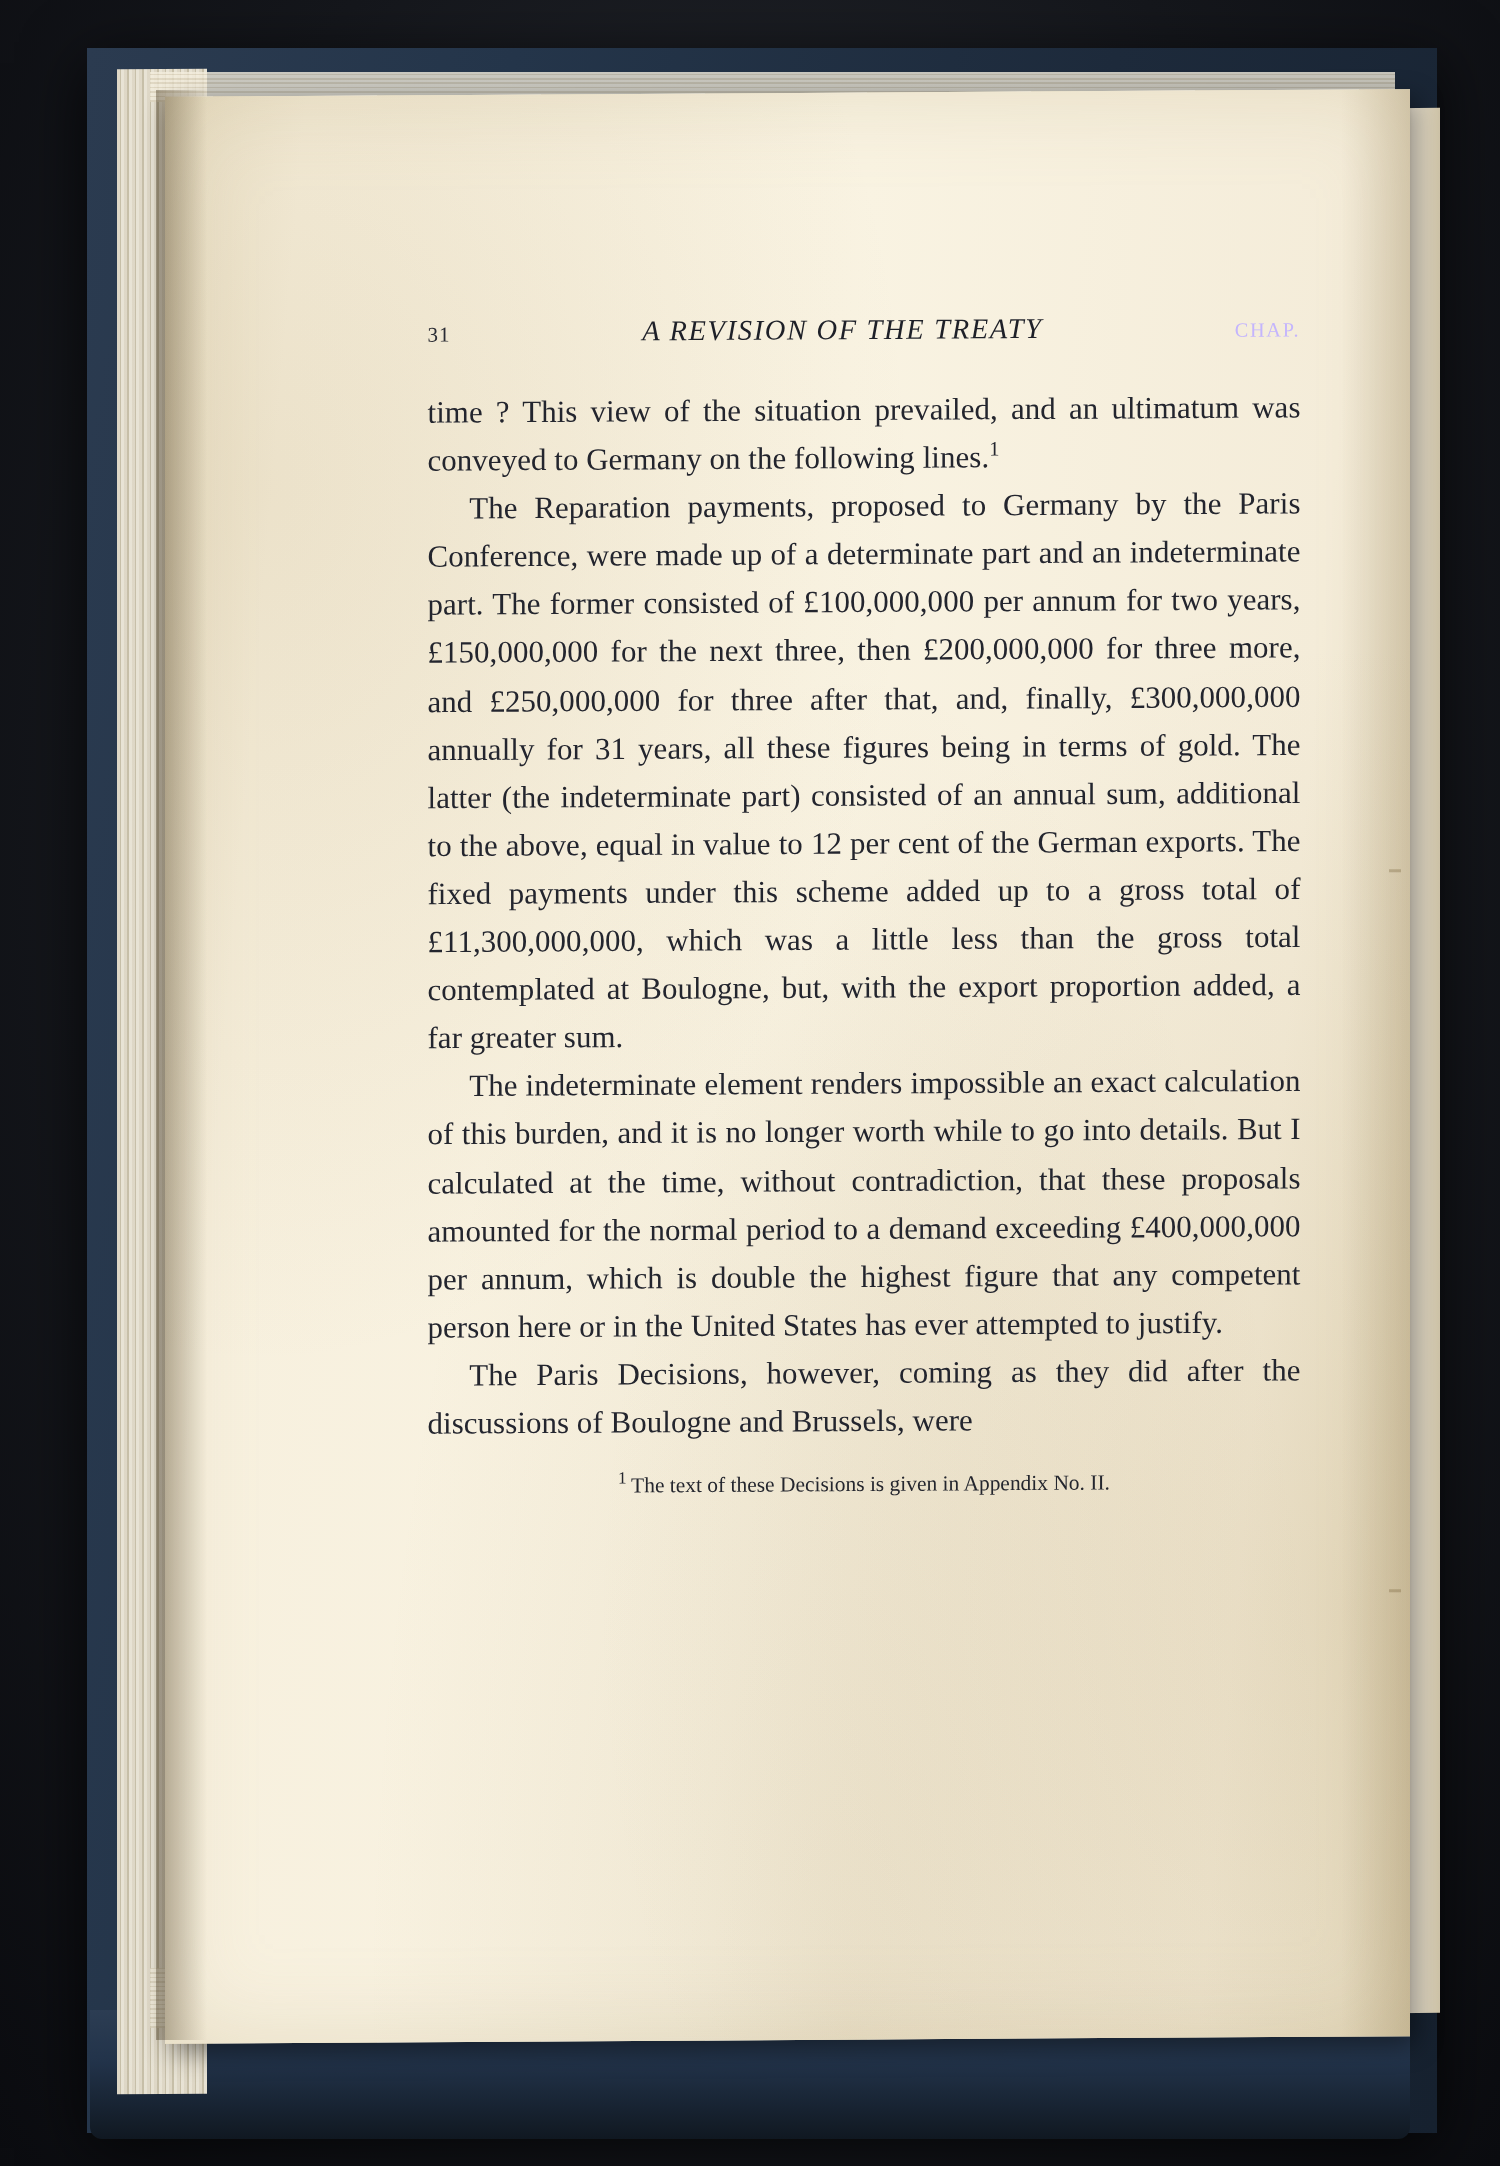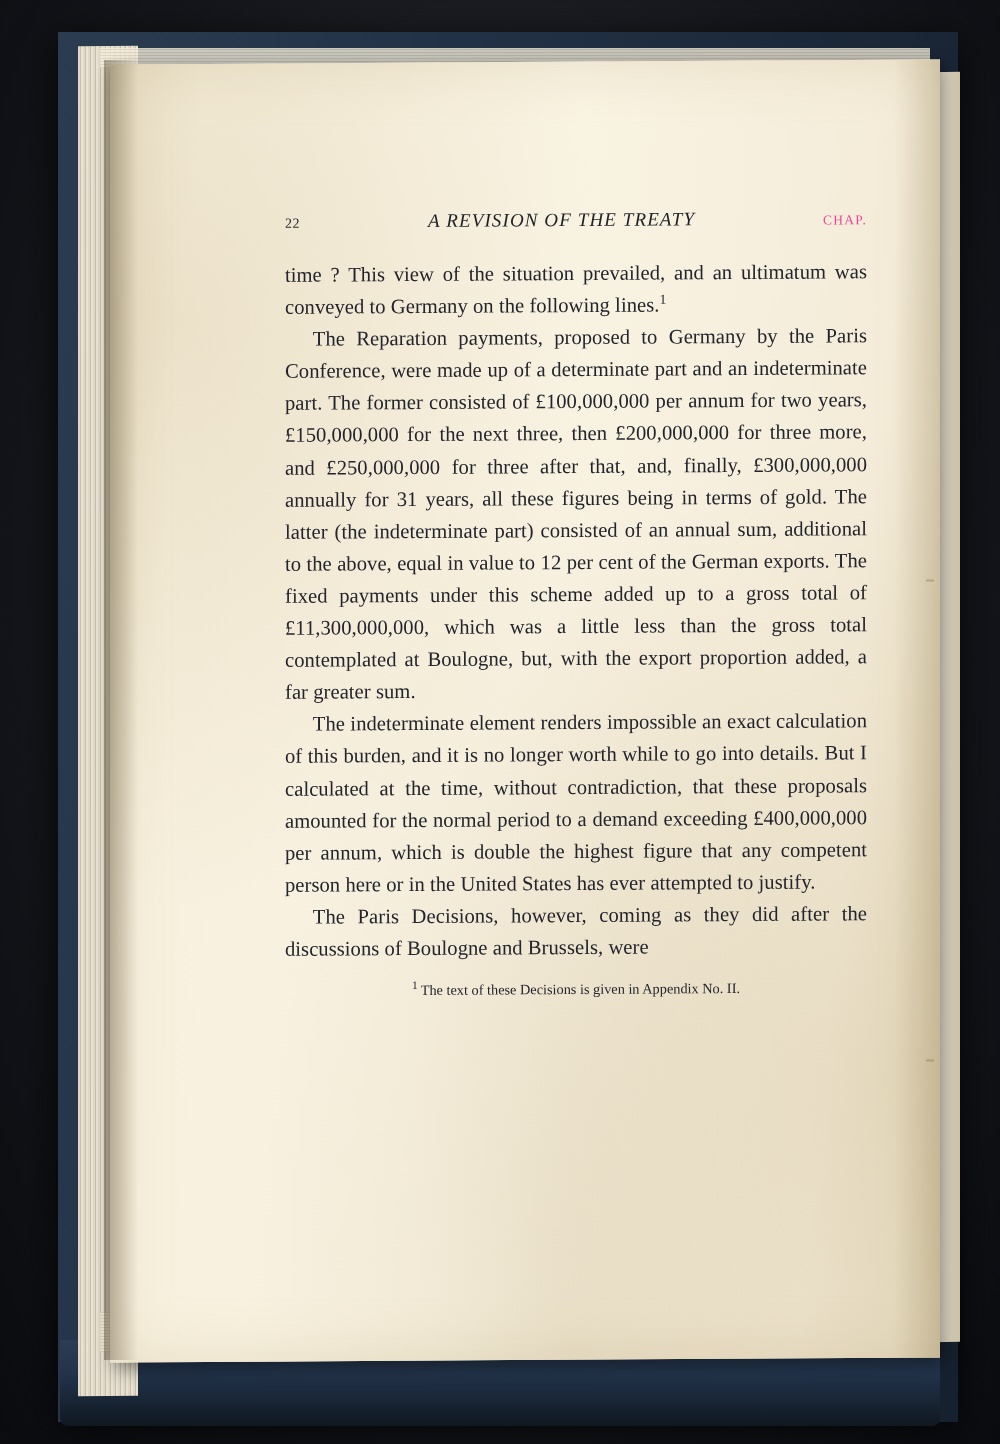--- a/index.html
+++ b/index.html
@@ -150,21 +150,21 @@
   .runhead .title {
     font-style: italic;
     font-size: 19px;
     letter-spacing: 1.1px;
     color: #1e2028;
     white-space: nowrap;
   }
   .runhead .chap {
     font-size: 13.5px;
     letter-spacing: 1.2px;
-    color: #ec4899;
+    color: #c4b5fd;
     margin-top: 46px;
   }
 
   p.body {
     margin: 0;
     font-size: 20.6px;
     line-height: 32.1px;
     text-align: justify;
     text-justify: inter-word;
     color: #23252e;
@@ -220,21 +220,21 @@
     <div class="curl"></div>
     <div class="nick" style="top:520px"></div>
     <div class="nick" style="top:1000px"></div>
   </div>
 
   <div class="gutter"></div>
 
   <div class="textblock">
 
     <div class="runhead">
-      <span class="folio">22</span>
+      <span class="folio">31</span>
       <span class="title">A REVISION OF THE TREATY</span>
       <span class="chap">CHAP.</span>
     </div>
 
     <p class="body"><span>time ?   This view of the situation prevailed, and an ultimatum was conveyed to Germany on the following lines.</span><sup class="fn">1</sup></p>
 
     <p class="body">The Reparation payments, proposed to Germany by the Paris Conference, were made up of a determinate part and an indeterminate part.   The former consisted of £100,000,000 per annum for two years, £150,000,000 for the next three, then £200,000,000 for three more, and £250,000,000 for three after that, and, finally, £300,000,000 annually for 31 years, all these figures being in terms of gold.   The latter (the indeterminate part) consisted of an annual sum, additional to the above, equal in value to 12 per cent of the German exports.   The fixed payments under this scheme added up to a gross total of £11,300,000,000, which was a little less than the gross total contemplated at Boulogne, but, with the export proportion added, a far greater sum.</p>
 
     <p class="body">The indeterminate element renders impossible an exact calculation of this burden, and it is no longer worth while to go into details.   But I calculated at the time, without contradiction, that these proposals amounted for the normal period to a demand exceeding £400,000,000 per annum, which is double the highest figure that any competent person here or in the United States has ever attempted to justify.</p>
 

